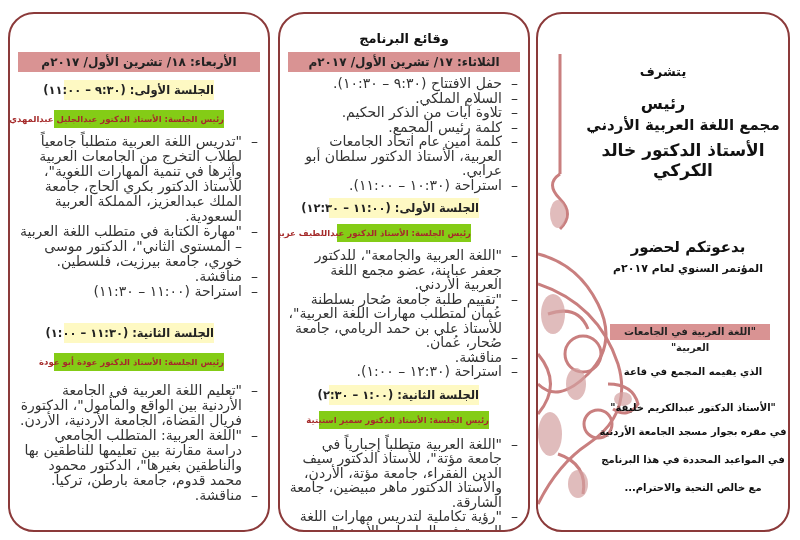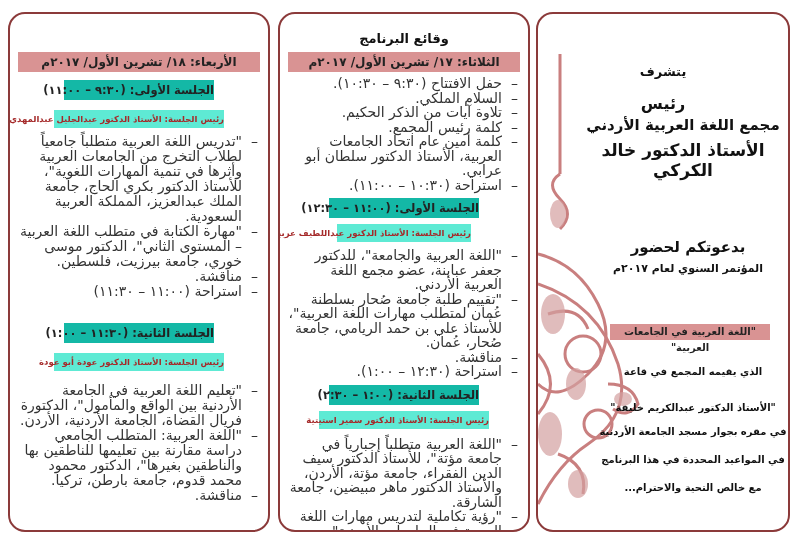--- a/index.html
+++ b/index.html
@@ -2,21 +2,21 @@
 <html><head>
 <meta charset="utf-8">
 <style>
   * { box-sizing: border-box; margin: 0; padding: 0; }
   html, body { width: 800px; height: 540px; background: #ffffff; overflow: hidden; }
   body { position: relative; font-family: "DejaVu Sans", sans-serif; color: #222; }
 
   .panel {
     position: absolute;
     border: 2px solid #8b3a3a;
-    border-radius: 17px;
+    border-radius: 26px;
     background: #fff;
     overflow: hidden;
   }
   #panel-left   { left: 8px;   top: 12px; width: 262px; height: 520px; }
   #panel-mid    { left: 278px; top: 12px; width: 252px; height: 520px; }
   #panel-right  { left: 536px; top: 12px; width: 254px; height: 520px; }
 
   .inner { position: absolute; left: 8px; right: 8px; top: 0; bottom: 0; direction: rtl; }
 
   .day-bar {
@@ -24,31 +24,31 @@
     color: #222;
     font-weight: bold;
     text-align: center;
     font-size: 12px;
     line-height: 20px;
     height: 20px;
     white-space: nowrap;
     overflow: hidden;
   }
   .session-bar {
-    background: #14b8a6;
+    background: #fef9c3;
     margin: 0 auto;
     text-align: center;
     font-weight: bold;
     font-size: 11.5px;
     height: 20px;
     line-height: 20px;
     white-space: nowrap;
   }
   .chair-bar {
-    background: #5eead4;
+    background: #84cc16;
     color: #a52a2a;
     margin: 0 auto;
     text-align: center;
     font-size: 8.5px;
     font-weight: bold;
     height: 18px;
     line-height: 18px;
     white-space: nowrap;
   }
   .items { list-style: none; font-size: 14px; line-height: 15px; color: #333; }

